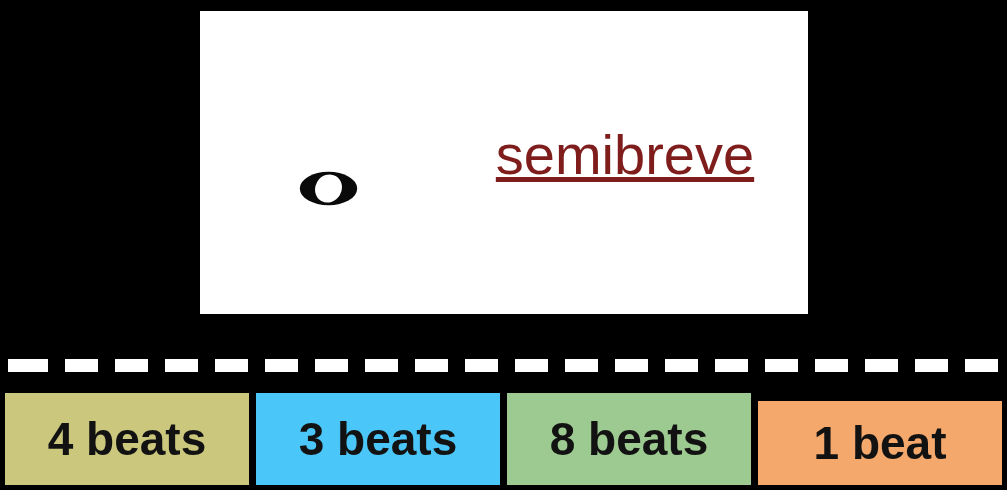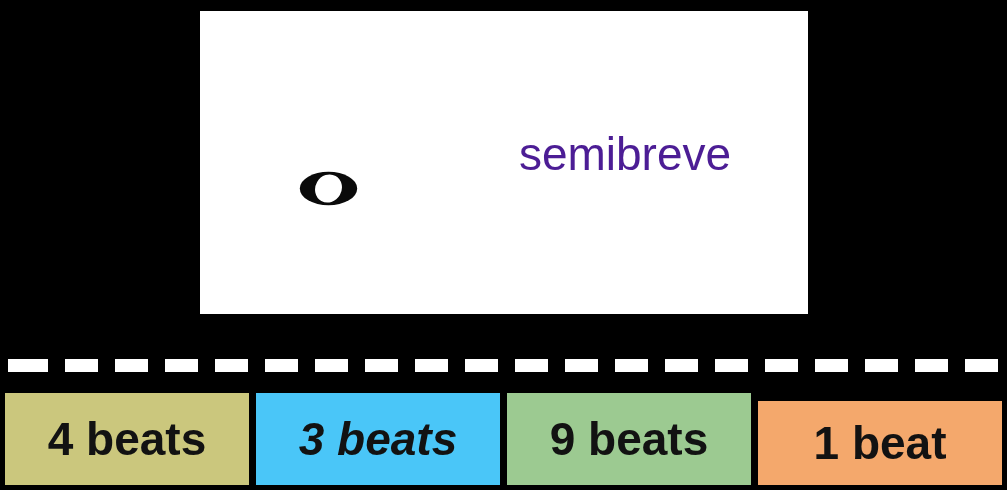--- a/index.html
+++ b/index.html
@@ -34,24 +34,25 @@
   .term {
     position: absolute;
     left: 250px;
     top: 85px;
     width: 350px;
     height: 116px;
     margin: 0;
     display: flex;
     align-items: center;
     justify-content: center;
-    font-size: 46px;
+    font-size: 56px;
     font-weight: 400;
-    color: #4c1d95;
+    color: #7f1d1d;
     white-space: nowrap;
+    text-decoration: underline;
   }
   .divider {
     position: absolute;
     left: 0;
     top: 359px;
     width: 100%;
     height: 13px;
     background-image: repeating-linear-gradient(to right, #fff 0 33px, transparent 33px 50px);
     background-position-x: 15px;
   }
@@ -94,24 +95,24 @@
     </span>
     <h1 class="term">semibreve</h1>
   </section>
 
   <div class="divider"></div>
 
   <div class="answers">
     <button class="answer" style="background: rgb(203, 199, 125);">
       <span>4 beats</span>
     </button>
-    <button class="answer" style="background: rgb(74, 198, 248); font-style: italic;">
+    <button class="answer" style="background: rgb(74, 198, 248);">
       <span>3 beats</span>
     </button>
     <button class="answer" style="background: rgb(156, 202, 145);">
-      <span>9 beats</span>
+      <span>8 beats</span>
     </button>
     <button class="answer" style="background: rgb(244, 168, 108); margin-top: 8px;">
       <span>1 beat</span>
     </button>
   </div>
 
 </div>
 
 </body></html>

